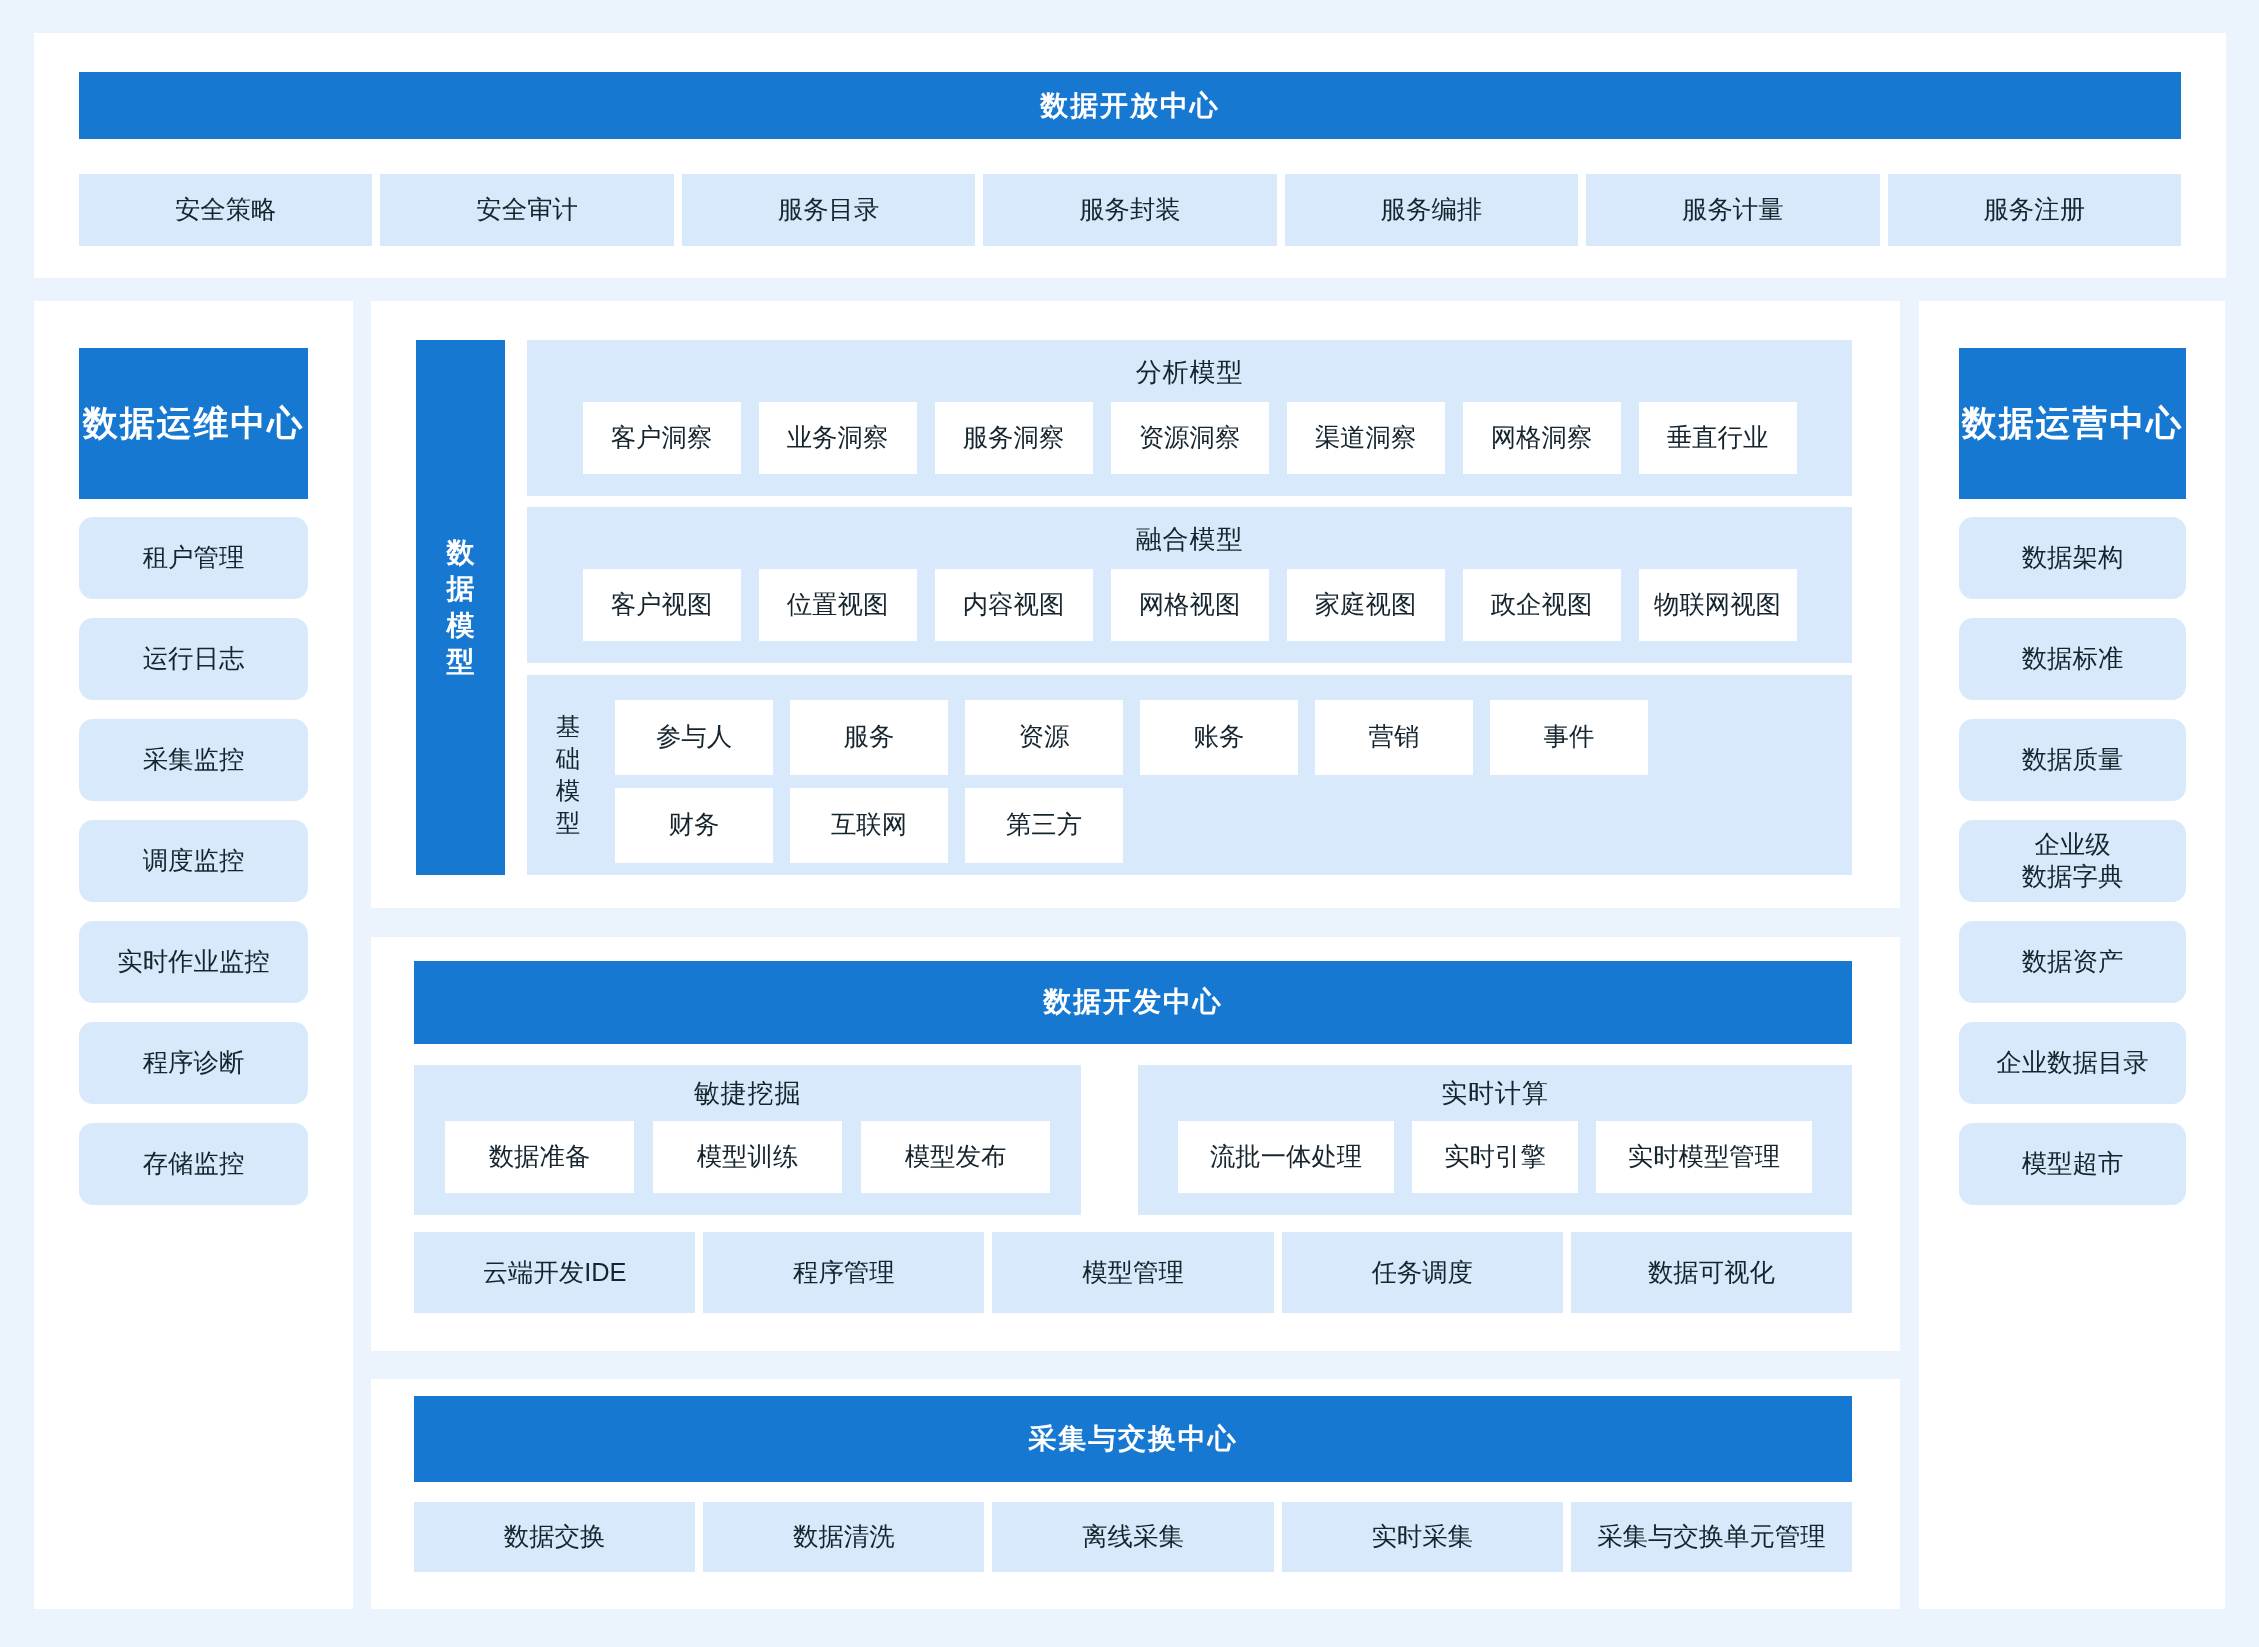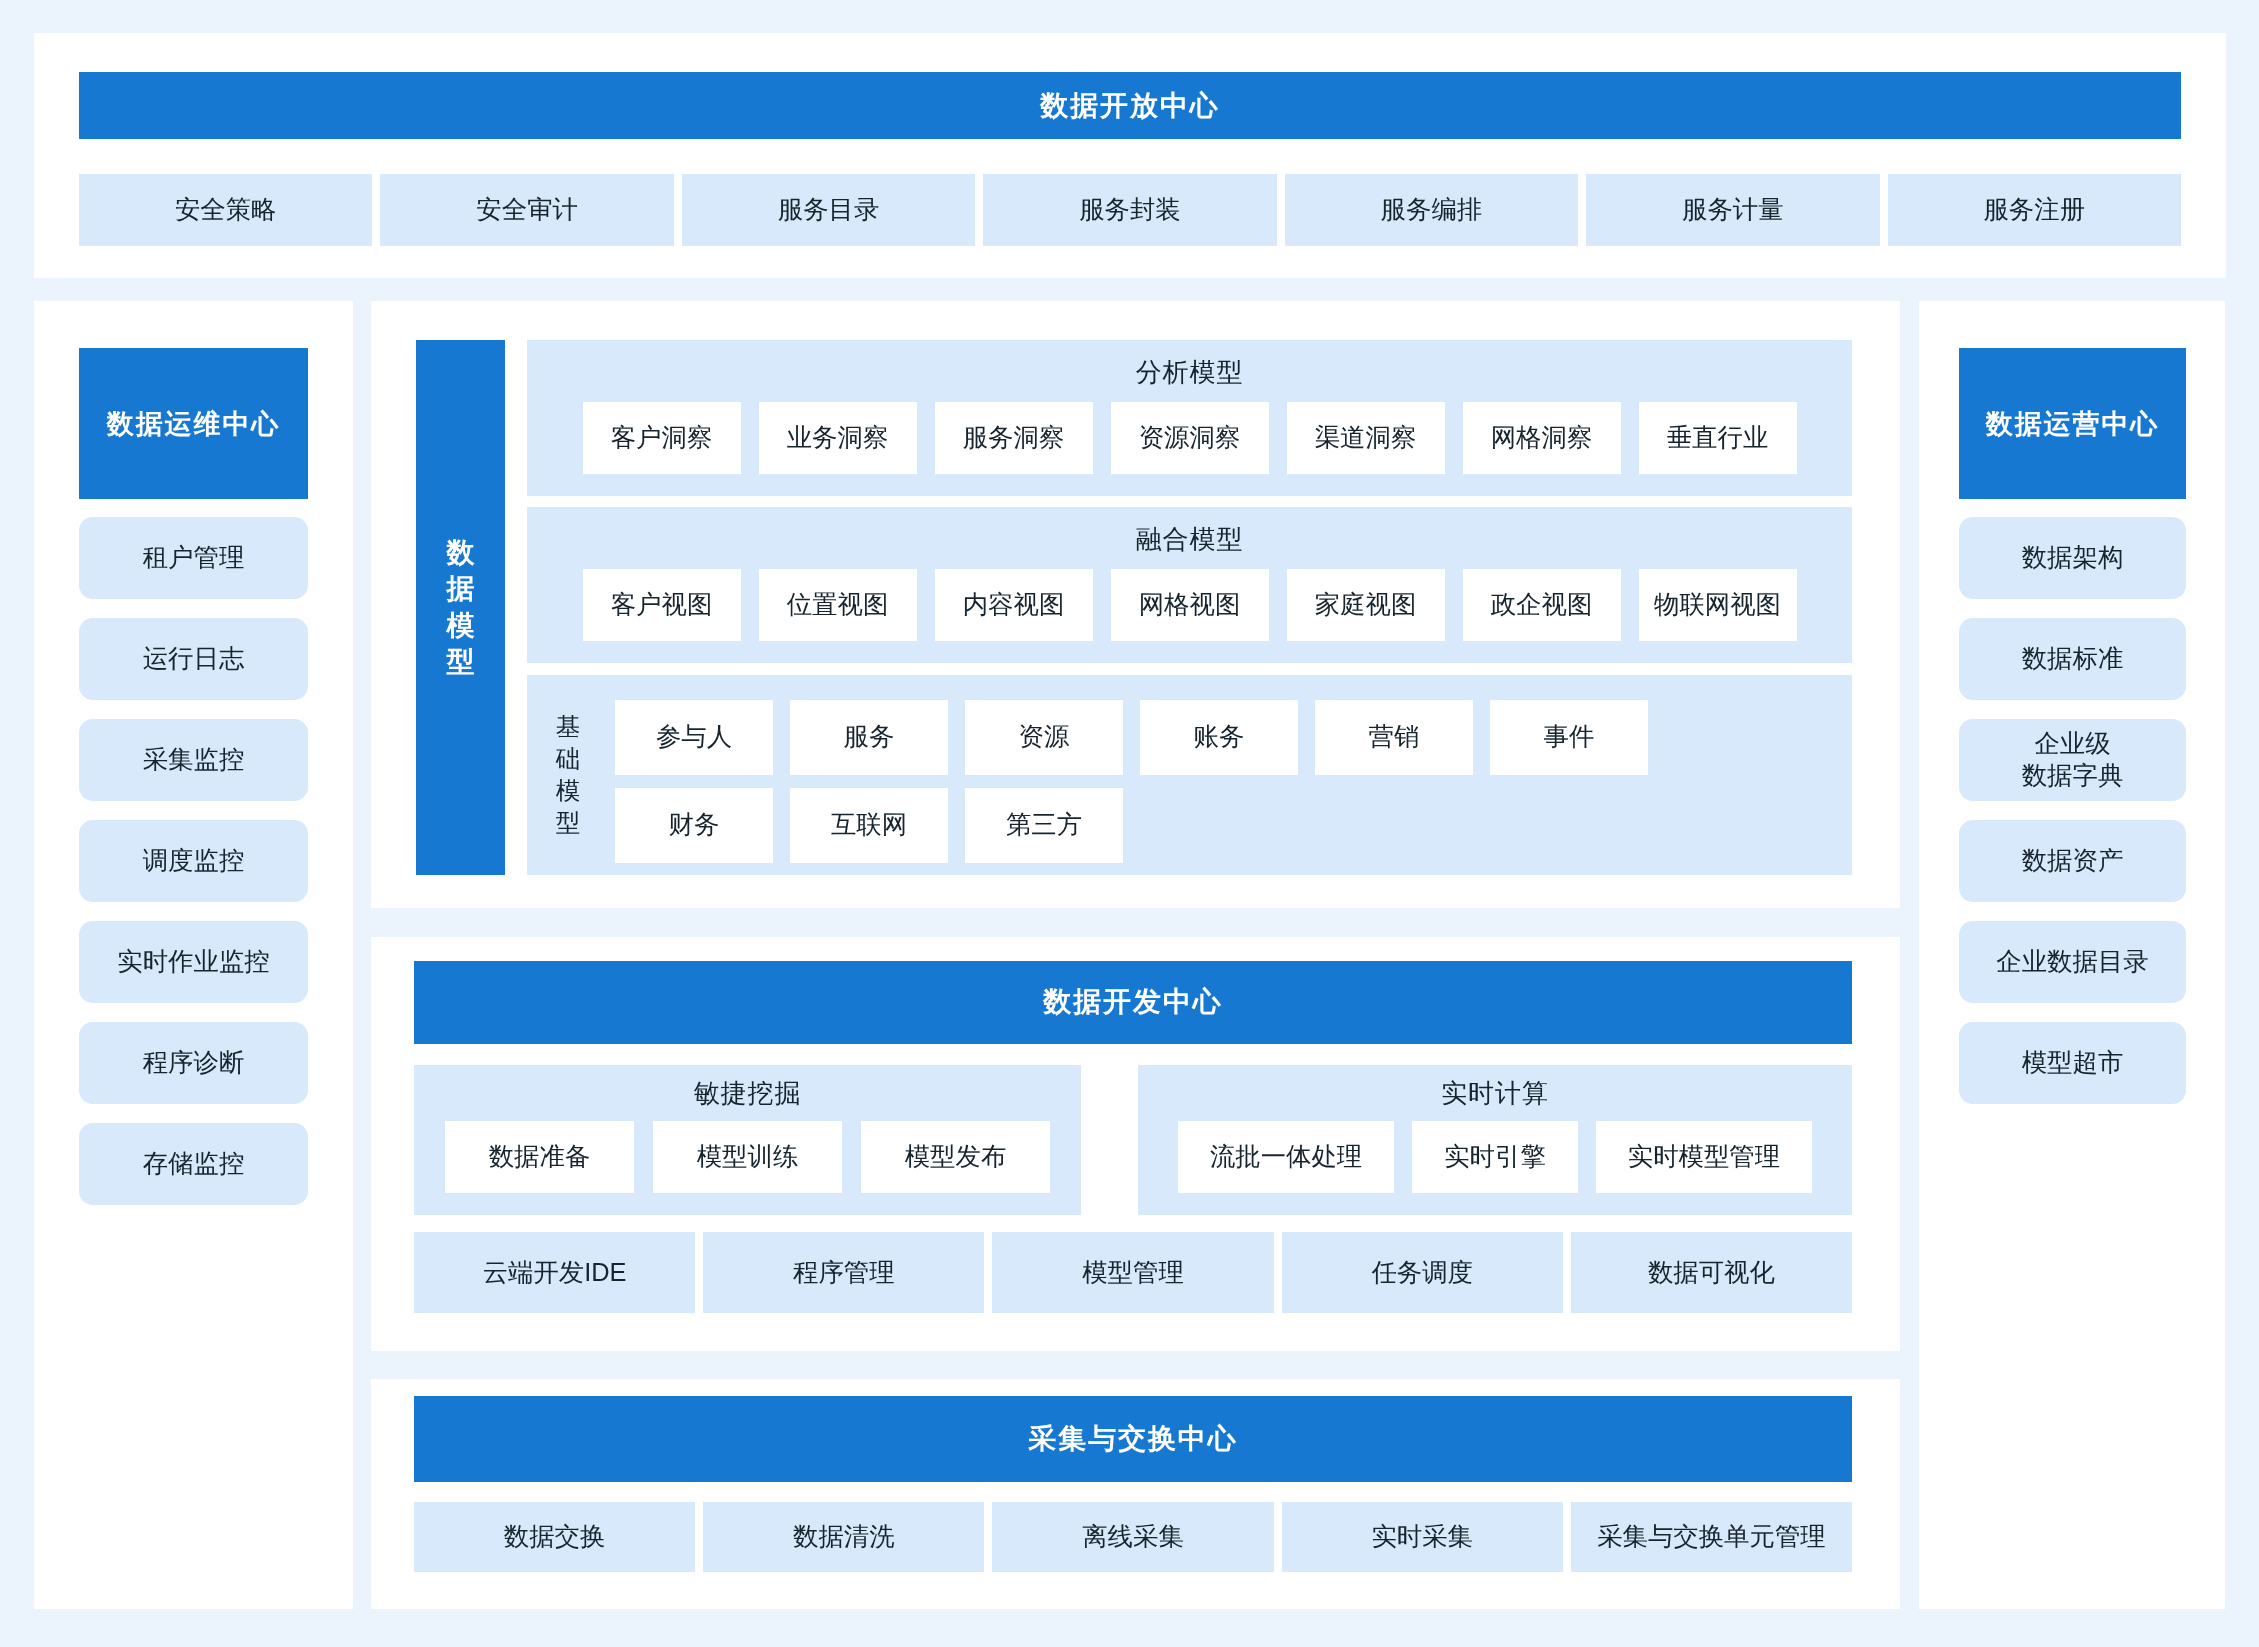--- a/index.html
+++ b/index.html
@@ -13,21 +13,21 @@
     color:var(--ink);
     position:relative;
     overflow:hidden;
   }
   .panel{position:absolute;background:var(--panel);}
   .bar{
     position:absolute;background:var(--blue);color:#fff;
     display:flex;align-items:center;justify-content:center;
     font-size:28px;font-weight:700;letter-spacing:1.9px;
   }
-  .sidebar-bar{font-size:27px;}
+  .sidebar-bar{font-size:35px;}
   .col{position:absolute;display:flex;flex-direction:column;gap:19px;}
   .row{position:absolute;display:flex;gap:8px;}
   .lbox{
     background:var(--light);display:flex;align-items:center;justify-content:center;
     font-size:25.4px;font-weight:500;color:var(--ink);text-align:center;
     white-space:pre-line;line-height:1.25;
   }
   .row > .lbox{flex:1;}
   .col > .lbox{height:82px;flex:none;border-radius:14px;}
   .section{
@@ -92,20 +92,21 @@
     </div>
 </div>
 
 <div class="panel" style="left:1919px;top:301px;width:306px;height:1308px;">
   <div class="bar sidebar-bar" style="left:40px;top:47px;width:227px;height:151px;">
     <span>数据运营中心</span>
   </div>
   <div class="col" style="left:40px;top:216px;width:227px;">
       <div class="lbox">数据架构</div>
       <div class="lbox">数据标准</div>
+      <div class="lbox">数据质量</div>
       <div class="lbox">企业级
 数据字典</div>
       <div class="lbox">数据资产</div>
       <div class="lbox">企业数据目录</div>
       <div class="lbox">模型超市</div>
     </div>
 </div>
 
 <div class="panel" style="left:371px;top:301px;width:1529px;height:607px;">
   <div class="vbar" style="left:45px;top:39px;width:89px;height:535px;">

